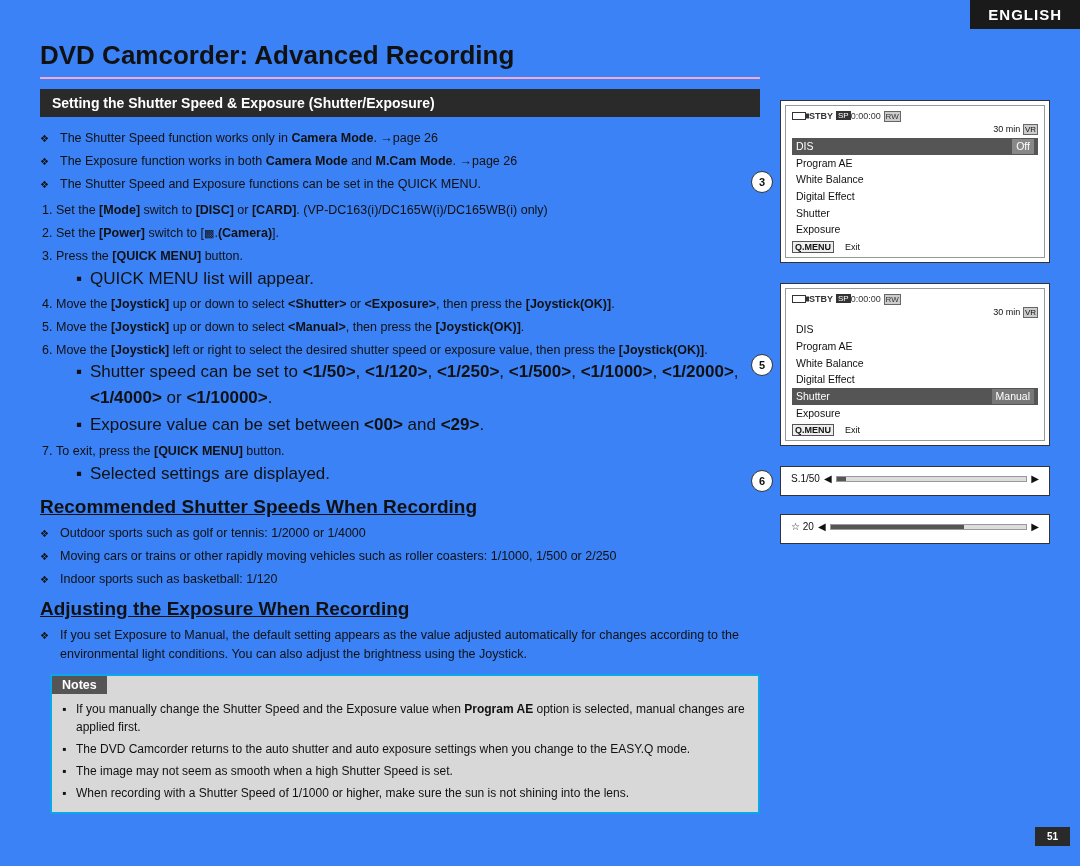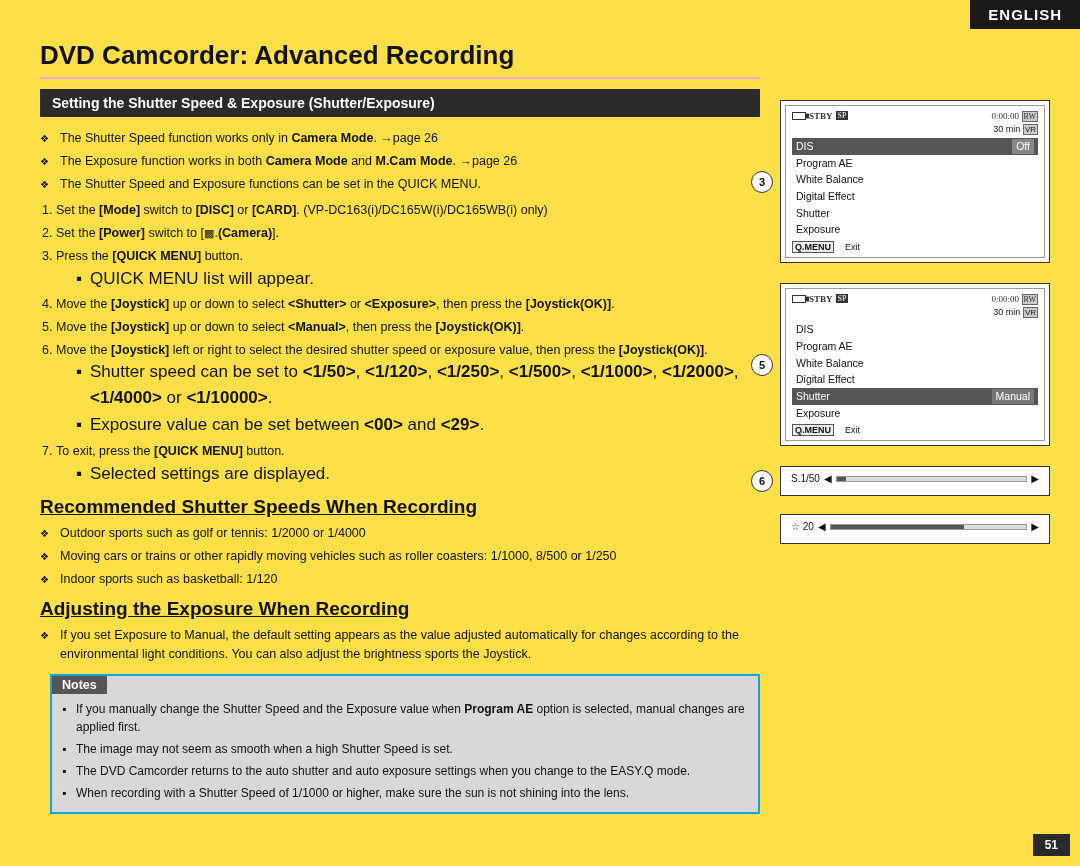--- a/index.html
+++ b/index.html
@@ -10,21 +10,21 @@
       font-family: Arial, Helvetica, sans-serif;
       font-size: 13px;
       color: #111;
       overflow: hidden;
       position: relative;
     }
 
     .page-container {
       width: 1080px;
       height: 866px;
-      background: #fde047;
+      background: #3b82f6;
       padding: 0;
       position: relative;
     }
 
     
     .english-badge {
       position: absolute;
       top: 0;
       right: 0;
       background: #1a1a1a;
@@ -146,25 +146,25 @@
     }
     .notes-content .note-item::before {
       content: '▪';
       position: absolute;
       left: 0;
     }
 
     
     .page-number {
       position: absolute;
-      bottom: 10px;
+      bottom: 20px;
       right: 10px;
       background: #2a2a2a;
       color: #fff;
-      font-size: 12px;
+      font-size: 10px;
       font-weight: bold;
       padding: 4px 12px;
     }
 
     
     .right-panel {
       position: absolute;
       top: 100px;
       right: 30px;
       width: 270px;
@@ -200,26 +200,24 @@
       height: 22px;
       display: flex;
       align-items: center;
       justify-content: center;
       font-size: 11px;
       font-weight: bold;
     }
 
     .cam-status-bar {
       display: flex;
-      justify-content: space-between;
       align-items: center;
       font-size: 10px;
       margin-bottom: 3px;
       color: #333;
-      font-family: Liberation Serif, serif;
     }
 
     .cam-status-left {
       display: flex;
       align-items: center;
       gap: 3px;
     }
     .battery-icon {
       display: inline-block;
       width: 14px;
@@ -377,35 +375,35 @@
       <li>To exit, press the <strong>[QUICK MENU]</strong> button.
         <ul class="sub-bullet">
           <li>Selected settings are displayed.</li>
         </ul>
       </li>
     </ol>
 
     <div class="sub-section-title">Recommended Shutter Speeds When Recording</div>
     <ul class="bullet-list">
       <li>Outdoor sports such as golf or tennis: 1/2000 or 1/4000</li>
-      <li>Moving cars or trains or other rapidly moving vehicles such as roller coasters: 1/1000, 8/500 or 1/250</li>
+      <li>Moving cars or trains or other rapidly moving vehicles such as roller coasters: 1/1000, 1/500 or 2/250</li>
       <li>Indoor sports such as basketball: 1/120</li>
     </ul>
 
     <div class="sub-section-title">Adjusting the Exposure When Recording</div>
     <ul class="bullet-list">
-      <li>If you set Exposure to Manual, the default setting appears as the value adjusted automatically for changes according to the environmental light conditions. You can also adjust the brightness sports the Joystick.</li>
+      <li>If you set Exposure to Manual, the default setting appears as the value adjusted automatically for changes according to the environmental light conditions. You can also adjust the brightness using the Joystick.</li>
     </ul>
 
     <div class="notes-box">
       <div class="notes-header">Notes</div>
       <div class="notes-content">
         <div class="note-item">If you manually change the Shutter Speed and the Exposure value when <strong>Program AE</strong> option is selected, manual changes are applied first.</div>
+        <div class="note-item">The DVD Camcorder returns to the auto shutter and auto exposure settings when you change to the EASY.Q mode.</div>
         <div class="note-item">The image may not seem as smooth when a high Shutter Speed is set.</div>
-        <div class="note-item">The DVD Camcorder returns to the auto shutter and auto exposure settings when you change to the EASY.Q mode.</div>
         <div class="note-item">When recording with a Shutter Speed of 1/1000 or higher, make sure the sun is not shining into the lens.</div>
       </div>
     </div>
 
   </div>
 
   <div class="right-panel">
 
     <div class="cam-screen" style="position:relative;">
       <div class="cam-step-badge">3</div>

